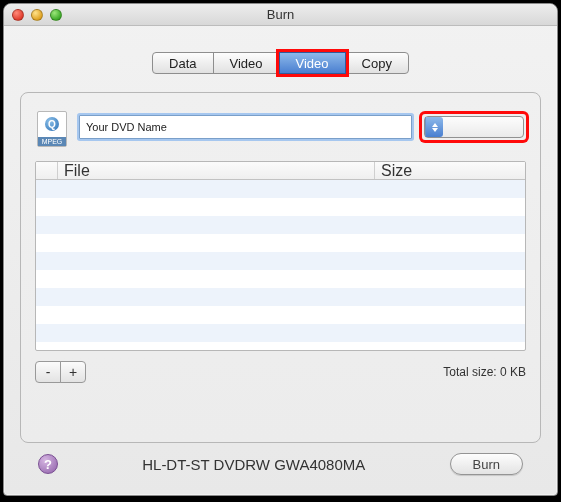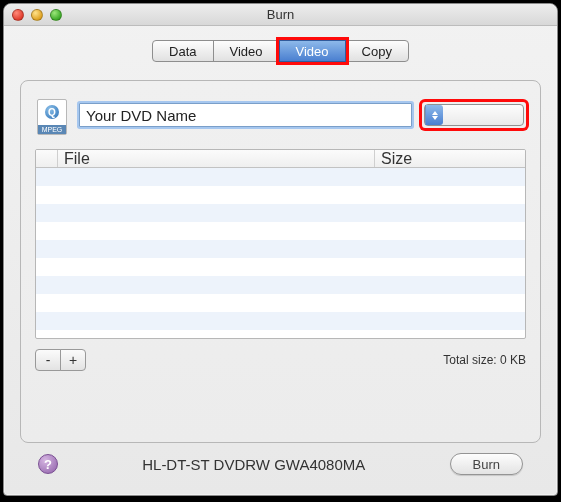--- a/index.html
+++ b/index.html
@@ -61,20 +61,21 @@
     flex-direction: column;
   }
   .seg-row {
     display: flex;
     justify-content: center;
     margin-bottom: 18px;
   }
   .segmented {
     display: flex;
     border-radius: 4px;
+    margin-top: 12px;
   }
   .seg {
     height: 22px;
     padding: 0 16px;
     background: linear-gradient(#fdfdfd, #e1e1e1);
     border: 1px solid #8e8e8e;
     margin-left: -1px;
     font-size: 13px;
     display: flex;
     align-items: center;
@@ -143,21 +144,21 @@
     line-height: 9px;
     height: 9px;
   }
   .name-input {
     flex: 1;
     height: 24px;
     border: 1px solid #7a9fc9;
     box-shadow: 0 0 0 2px #a6c7ef;
     border-radius: 1px;
     padding: 0 6px;
-    font-size: 15px;
+    font-size: 11px;
     color: #222;
     background: #fff;
     outline: none;
   }
   .format-wrap {
     position: relative;
     padding: 2px;
     box-shadow: 0 0 0 3px #ff0a0a;
     border-radius: 3px;
   }

